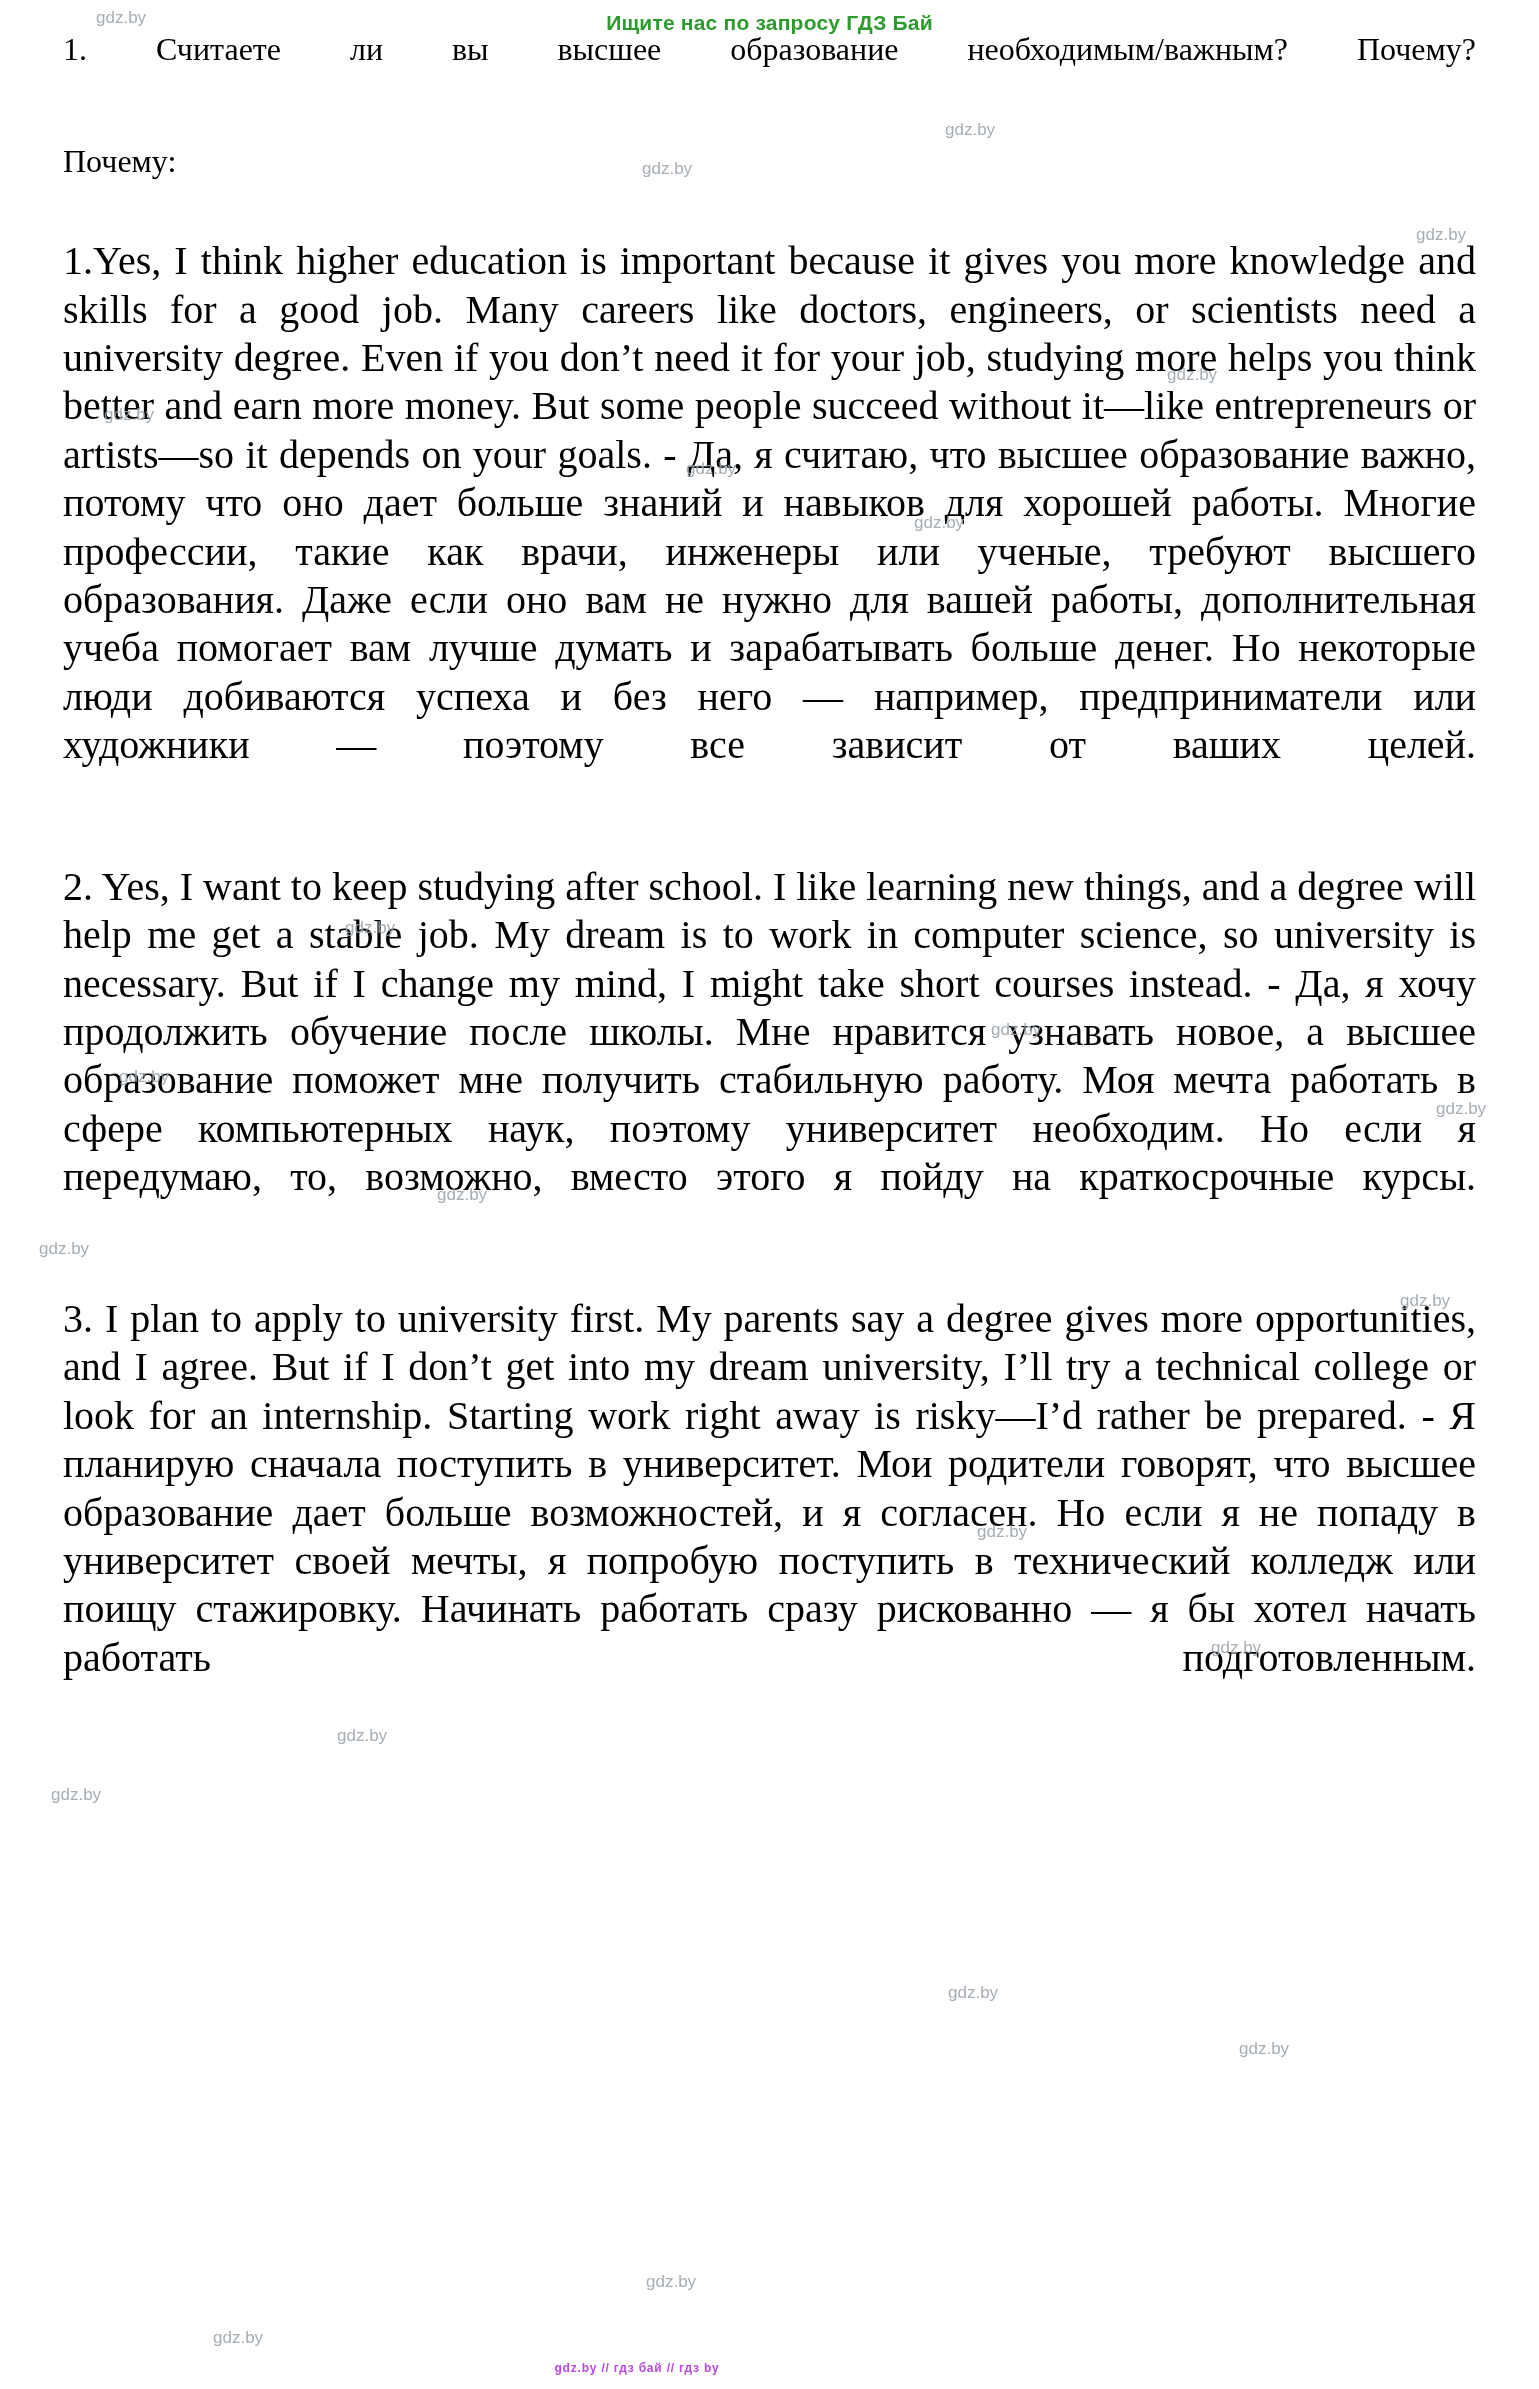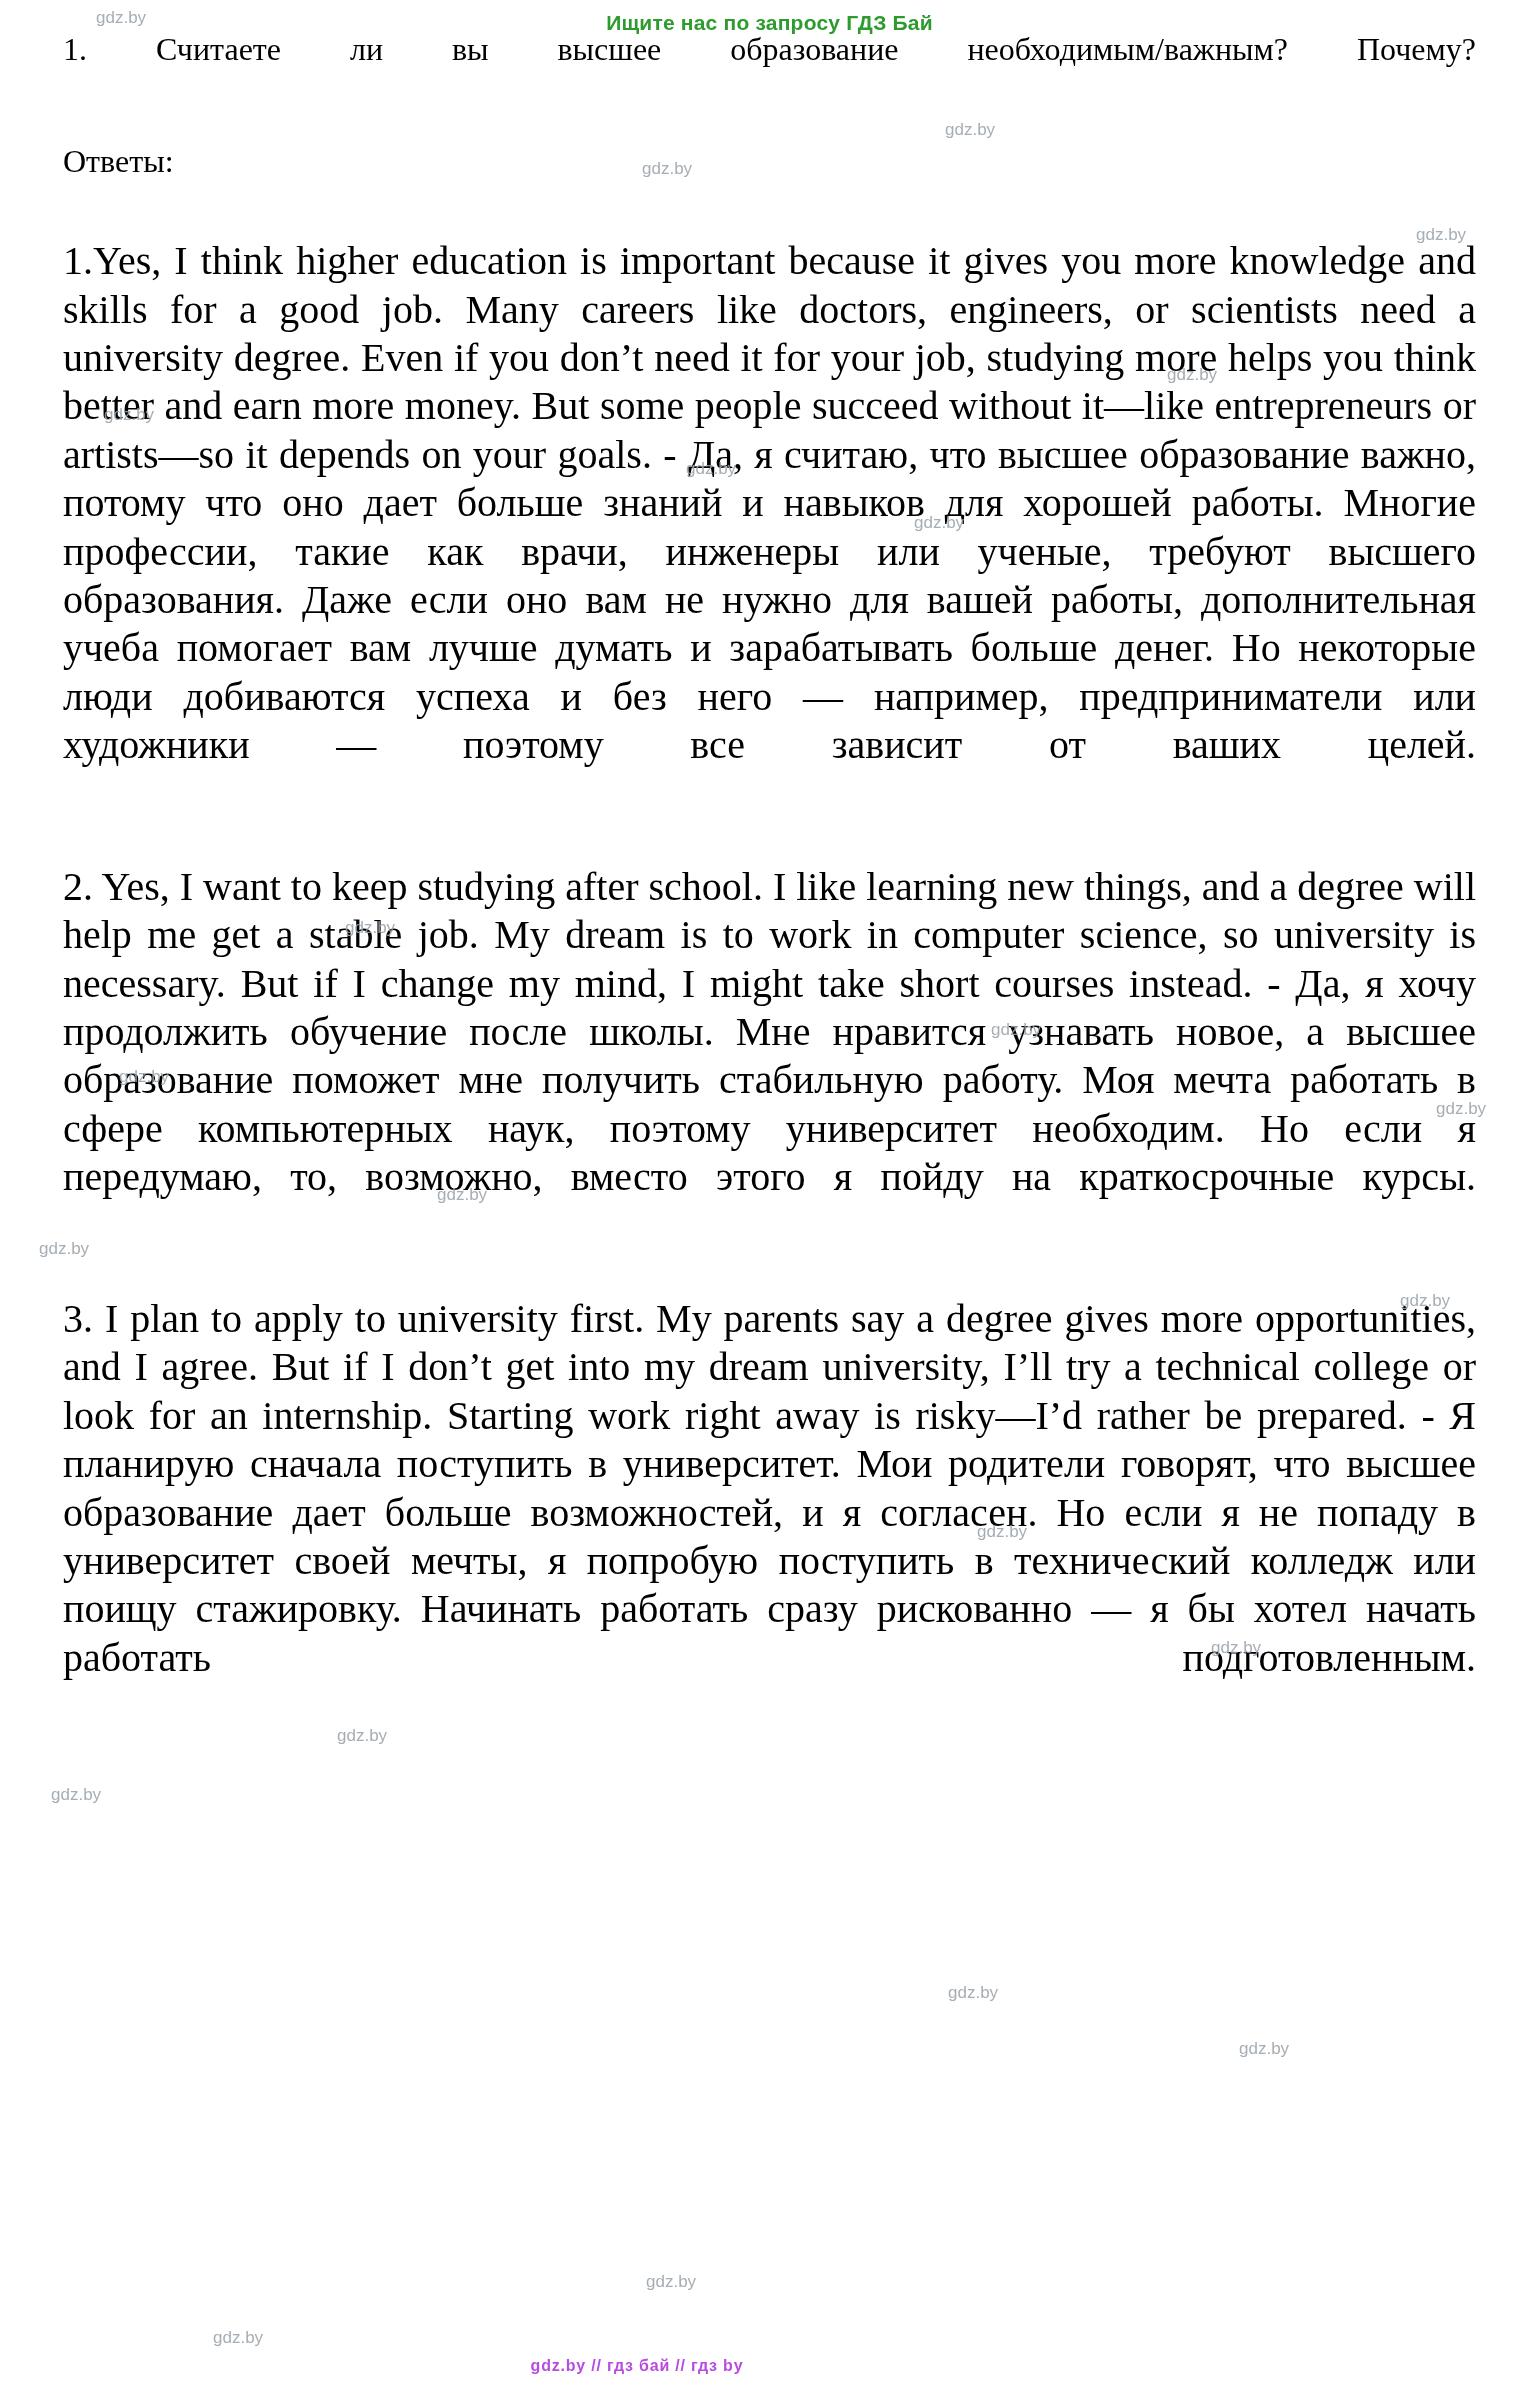--- a/index.html
+++ b/index.html
@@ -80,41 +80,41 @@
     white-space: nowrap;
     pointer-events: none;
   }
   .footer {
     position: absolute;
     bottom: 14.4px;
     left: 0;
     width: 1274px;
     text-align: center;
     font-family: "Liberation Sans", sans-serif;
-    font-size: 16px;
+    font-size: 12px;
     font-weight: bold;
     color: #b84be0;
     letter-spacing: 0.8px;
   }
   .footer .sep { color: #b84be0; }
 </style>
 </head>
 <body>
 
 <div class="page">
 
   <div class="top-banner">Ищите нас по запросу ГДЗ Бай</div>
 
   <div class="content">
 
     <div class="q-block">
       <p class="q">1. Считаете ли вы высшее образование необходимым/важным? Почему?</p>
     </div>
 
-    <p class="answers-label nojust">Ответы:</p>
+    <p class="answers-label nojust">Почему:</p>
 
     <p class="answer first">1.Yes, I think higher education is important because it gives you more knowledge and skills for a good job. Many careers like doctors, engineers, or scientists need a university degree. Even if you don’t need it for your job, studying more helps you think better and earn more money. But some people succeed without it—like entrepreneurs or artists—so it depends on your goals. - Да, я считаю, что высшее образование важно, потому что оно дает больше знаний и навыков для хорошей работы. Многие профессии, такие как врачи, инженеры или ученые, требуют высшего образования. Даже если оно вам не нужно для вашей работы, дополнительная учеба помогает вам лучше думать и зарабатывать больше денег. Но некоторые люди добиваются успеха и без него — например, предприниматели или художники — поэтому все зависит от ваших целей.</p>
     <p class="answer">2. Yes, I want to keep studying after school. I like learning new things, and a degree will help me get a stable job. My dream is to work in computer science, so university is necessary. But if I change my mind, I might take short courses instead. - Да, я хочу продолжить обучение после школы. Мне нравится узнавать новое, а высшее образование поможет мне получить стабильную работу. Моя мечта работать в сфере компьютерных наук, поэтому университет необходим. Но если я передумаю, то, возможно, вместо этого я пойду на краткосрочные курсы.</p>
     <p class="answer">3. I plan to apply to university first. My parents say a degree gives more opportunities, and I agree. But if I don’t get into my dream university, I’ll try a technical college or look for an internship. Starting work right away is risky—I’d rather be prepared. - Я планирую сначала поступить в университет. Мои родители говорят, что высшее образование дает больше возможностей, и я согласен. Но если я не попаду в университет своей мечты, я попробую поступить в технический колледж или поищу стажировку. Начинать работать сразу рискованно — я бы хотел начать работать подготовленным.</p>
 
   </div>
 
   <div id="watermark-layer">
       <div class="watermark" style="left: 96px; top: 8px;">gdz.by</div>
       <div class="watermark" style="left: 945px; top: 120px;">gdz.by</div>

